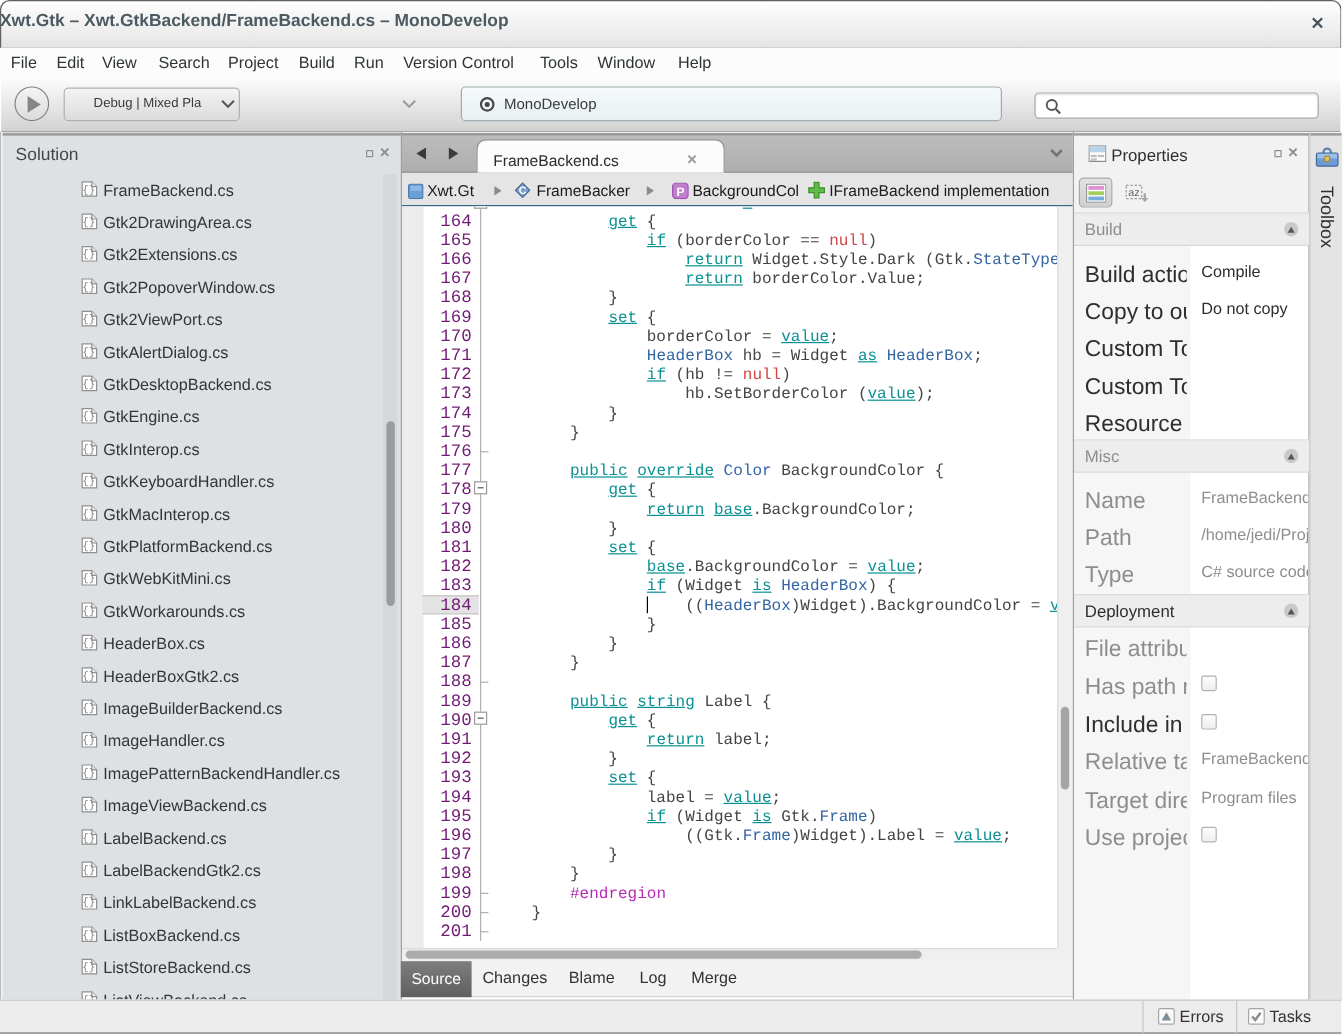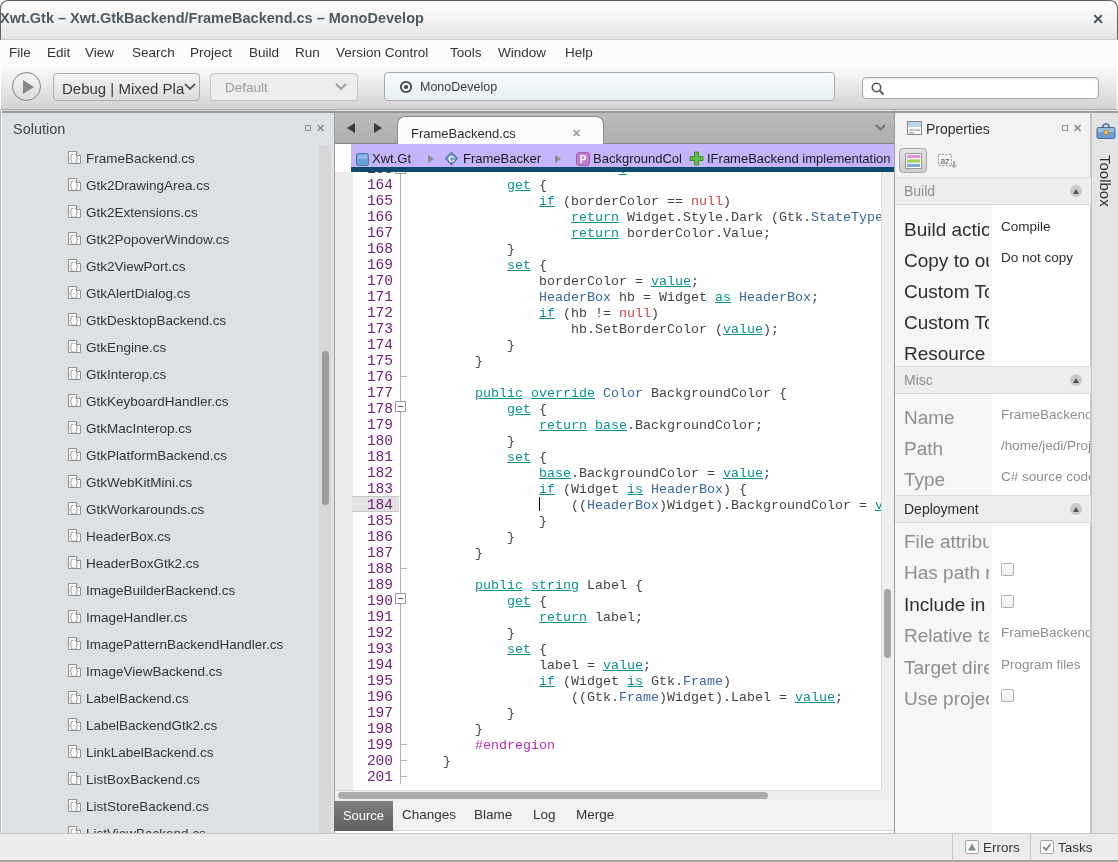--- a/index.html
+++ b/index.html
@@ -19,21 +19,21 @@
 #menubar { left:1px; top:40px; width:1116px; height:26px; background:#fcfcfc; }
 .menuitem { position:absolute; top:5px; font-size:13.5px; color:#2e3436; }
 
 
 #toolbar { left:1px; top:66px; width:1116px; height:44px;
   background:linear-gradient(#fbfbfb, #e3e3e3 60%, #d2d2d2);
   border-bottom:1px solid #a8a8a8; }
 #playbtn { left:11px; top:6px; width:29px; height:29px; border:1.5px solid #828282; border-radius:50%; }
 #playtri { left:22px; top:14px; width:0; height:0; border-left:11px solid #868686; border-top:7px solid transparent; border-bottom:7px solid transparent; }
 #cfgbtn { left:52px; top:7px; width:147px; height:28px; border:1px solid #b0b0b0; border-radius:4px; }
-#cfgbtn span { position:absolute; left:8px; top:6px; font-size:15px; color:#3a3a3a;text-align:right; }
+#cfgbtn span { position:absolute; left:24px; top:6px; font-size:11px; color:#3a3a3a;text-align:right; }
 #runtimebtn { left:209px; top:7px; width:148px; height:28px; border:1px solid #c2c2c2; border-radius:4px; background:#ededec; }
 #runtimebtn span { position:absolute; left:14px; top:6px; font-size:13.5px; color:#9c9c9c; }
 #mdstatus { left:383px; top:6px; width:451px; height:29px; border:1px solid #9fadb3; border-radius:4px;
   background:linear-gradient(#f6fafb,#e8f0f2); }
 #mdstatus .txt { position:absolute; left:35px; top:7px; font-size:12.5px; color:#3a3a3a; }
 #searchbox { left:861px; top:11px; width:237px; height:22px; border:1px solid #a9a9a9; border-radius:4px; background:#fff;
   box-shadow:inset 0 1px 2px rgba(0,0,0,.12); }
 
 
 #main { left:0; top:110px; width:1118px; height:723px; background:#fff; border-left:1px solid #b9b9b9; border-right:1px solid #b9b9b9;}
@@ -54,21 +54,21 @@
 #tabbar { left:0; top:0; width:559px; height:34px; background:#b5b5b5; }
 #tabbar .strip { position:absolute; left:0; top:0; width:559px; height:1px; background:#f0f0f0; }
 #tabbar .btop { position:absolute; left:0; top:1px; width:559px; height:2px; background:#969696; }
 #tabbar .bar { position:absolute; left:0; top:3px; width:559px; height:30px; background:linear-gradient(#bcbcbc,#aeaeae); }
 #tabbar .bbot { position:absolute; left:0; top:33px; width:559px; height:1px; background:#858585; }
 .navtri { position:absolute; top:13px; width:0; height:0; }
 #tab1 { left:62px; top:6px; width:207px; height:28px; background:#fcfcfc; border:1px solid #8c8c8c; border-bottom:none; border-radius:8px 8px 0 0; }
 #tab1 .lbl { position:absolute; left:13px; top:9px; font-size:13px; color:#2c2c2c; }
 #tab1 .x { position:absolute; left:174px; top:10px; font-size:11px; color:#9a9a9a; font-weight:bold;}
 #tabchev { left:540px; top:14px; width:10px; height:8px; }
-#breadcrumb { left:16px; top:34px; width:559px; height:28px; background:#c4b5fd; border-bottom:5px solid #0c4a6e; }
+#breadcrumb { left:0; top:34px; width:559px; height:28px; background:#e5e5e5; border-bottom:1px solid #0c4a6e; }
 .bctxt { position:absolute; top:7px; font-size:13px; color:#1b1b1b; white-space:nowrap; }
 .bcsep { position:absolute; top:11px; width:0; height:0; border-left:6px solid #8a8a8a; border-top:4px solid transparent; border-bottom:4px solid transparent; }
 
 
 #codearea { left:0; top:62px; width:546px; height:618px; background:#fff; overflow:hidden; }
 #gutterstrip { left:0; top:0; width:18px; height:618px; background:#ececec; }
 #foldline { left:65px; top:0; width:1px; height:612px; background:#b0b0b0; }
 #curline { left:17px; top:324px; width:47px; height:16px; background:#e3e3e3; border-top:1px solid #c6c6c6; border-bottom:1px solid #c6c6c6; }
 #linenums { left:0px; top:-10px; width:58px; }
 #linenums div { height:16px; text-align:right; font:14.5px/15.2px "Liberation Mono", monospace; color:#701a75; }
@@ -139,23 +139,20 @@
 
 <div class="abs" id="toolbar">
   <div class="abs" id="playbtn"></div>
   <div class="abs" id="playtri"></div>
   <div class="abs" id="cfgbtn">
       <span>Debug | Mixed Pla</span>
     </div>
   <svg class="abs" style="left:183px;top:17px" width="12" height="8">
       <path d="M1 1 L6 6 L11 1" stroke="#5a5a5a" stroke-width="1.8" fill="none"></path>
     </svg>
-  <div class="abs" id="runtimebtn">
-      <span>Default</span>
-    </div>
   <svg class="abs" style="left:334px;top:17px" width="12" height="8">
       <path d="M1 1 L6 6 L11 1" stroke="#9c9c9c" stroke-width="1.8" fill="none"></path>
     </svg>
   <div class="abs" id="mdstatus">
     <svg style="position:absolute;left:12px;top:5px" width="18" height="18">
       <circle cx="9" cy="9" r="5.2" fill="none" stroke="#454545" stroke-width="1.8"></circle>
       <circle cx="9" cy="9" r="2.1" fill="#454545"></circle>
     </svg>
     <span class="txt">MonoDevelop</span>
   </div>

